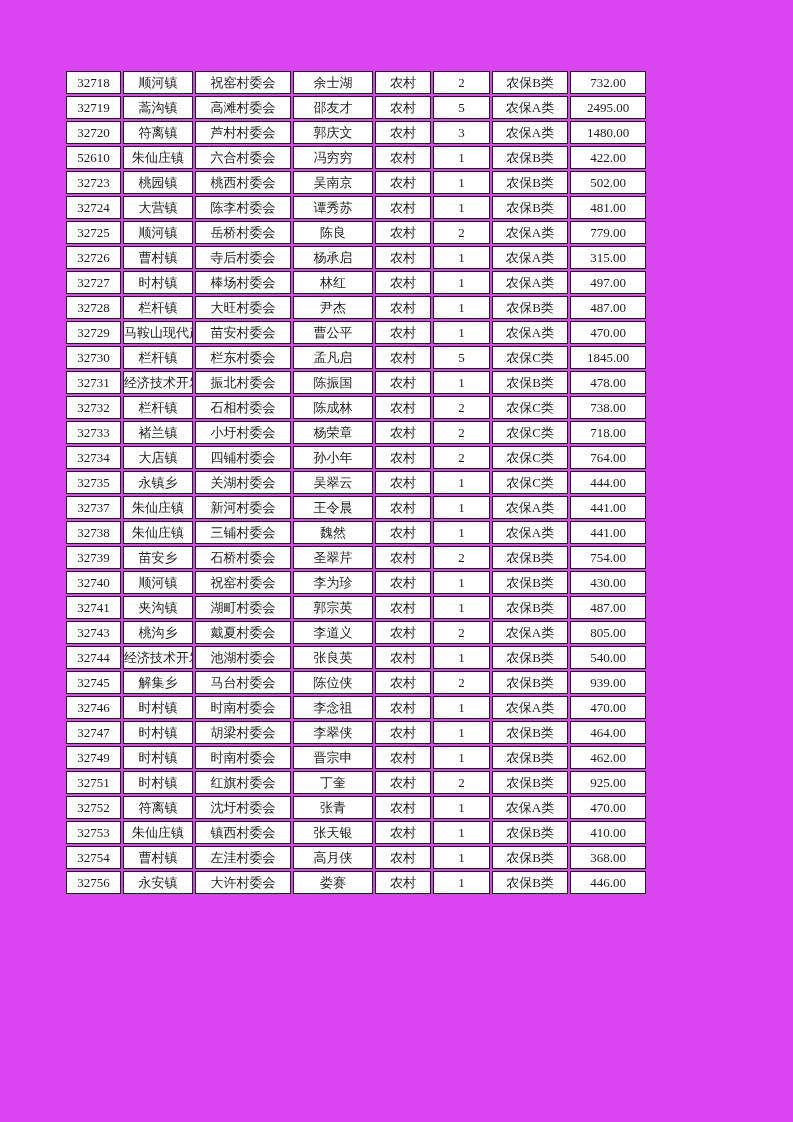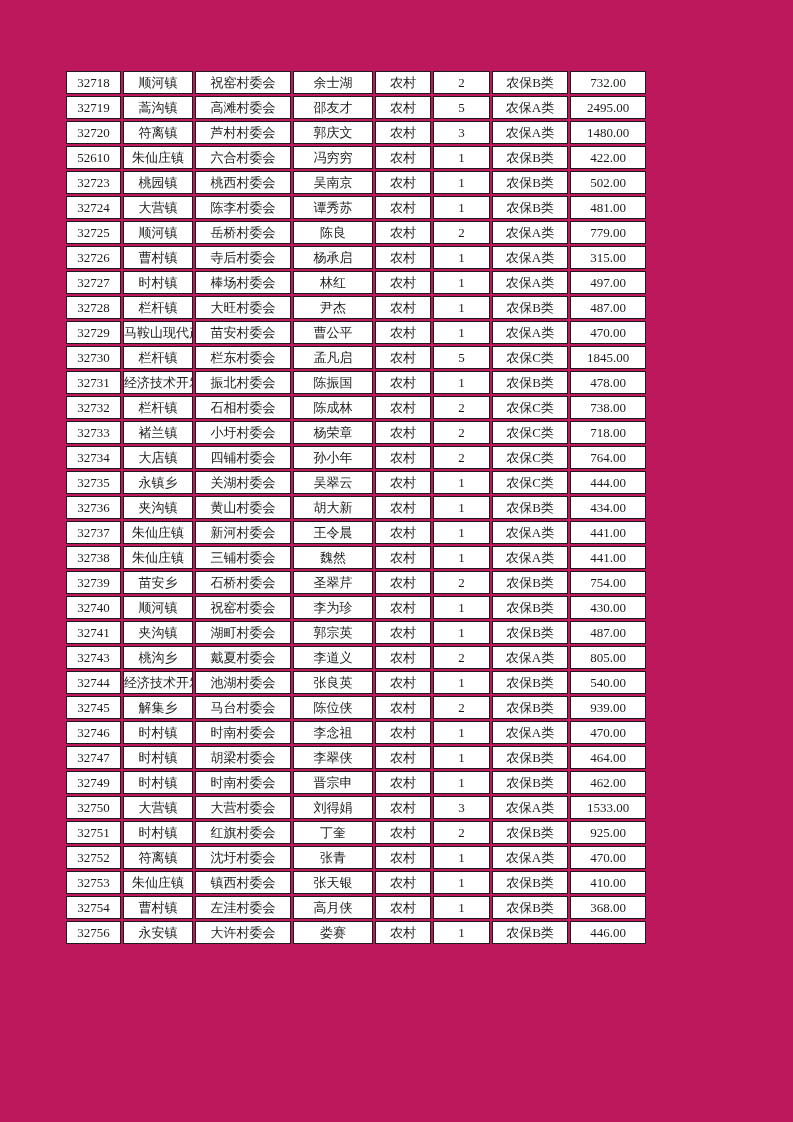--- a/index.html
+++ b/index.html
@@ -4,21 +4,21 @@
 <style>
   html, body {
     margin: 0;
     padding: 0;
     background: #ffffff;
   }
   .page {
     position: relative;
     width: 793px;
     height: 1122px;
-    background: #be185d;
+    background: #d946ef;
     overflow: hidden;
     font-family: "Liberation Serif", "DejaVu Serif", serif;
     color: #1a1a1a;
   }
   table.record-table {
     position: absolute;
     left: 64px;
     top: 69px;
     width: 584px;
     border-collapse: separate;
@@ -220,30 +220,20 @@
           <td>32735</td>
           <td>永镇乡</td>
           <td>关湖村委会</td>
           <td>吴翠云</td>
           <td>农村</td>
           <td>1</td>
           <td>农保C类</td>
           <td>444.00</td>
         </tr>
         <tr>
-          <td>32736</td>
-          <td>夹沟镇</td>
-          <td>黄山村委会</td>
-          <td>胡大新</td>
-          <td>农村</td>
-          <td>1</td>
-          <td>农保B类</td>
-          <td>434.00</td>
-        </tr>
-        <tr>
           <td>32737</td>
           <td>朱仙庄镇</td>
           <td>新河村委会</td>
           <td>王令晨</td>
           <td>农村</td>
           <td>1</td>
           <td>农保A类</td>
           <td>441.00</td>
         </tr>
         <tr>
@@ -338,30 +328,20 @@
         </tr>
         <tr>
           <td>32749</td>
           <td>时村镇</td>
           <td>时南村委会</td>
           <td>晋宗申</td>
           <td>农村</td>
           <td>1</td>
           <td>农保B类</td>
           <td>462.00</td>
-        </tr>
-        <tr>
-          <td>32750</td>
-          <td>大营镇</td>
-          <td>大营村委会</td>
-          <td>刘得娟</td>
-          <td>农村</td>
-          <td>3</td>
-          <td>农保A类</td>
-          <td>1533.00</td>
         </tr>
         <tr>
           <td>32751</td>
           <td>时村镇</td>
           <td>红旗村委会</td>
           <td>丁奎</td>
           <td>农村</td>
           <td>2</td>
           <td>农保B类</td>
           <td>925.00</td>

